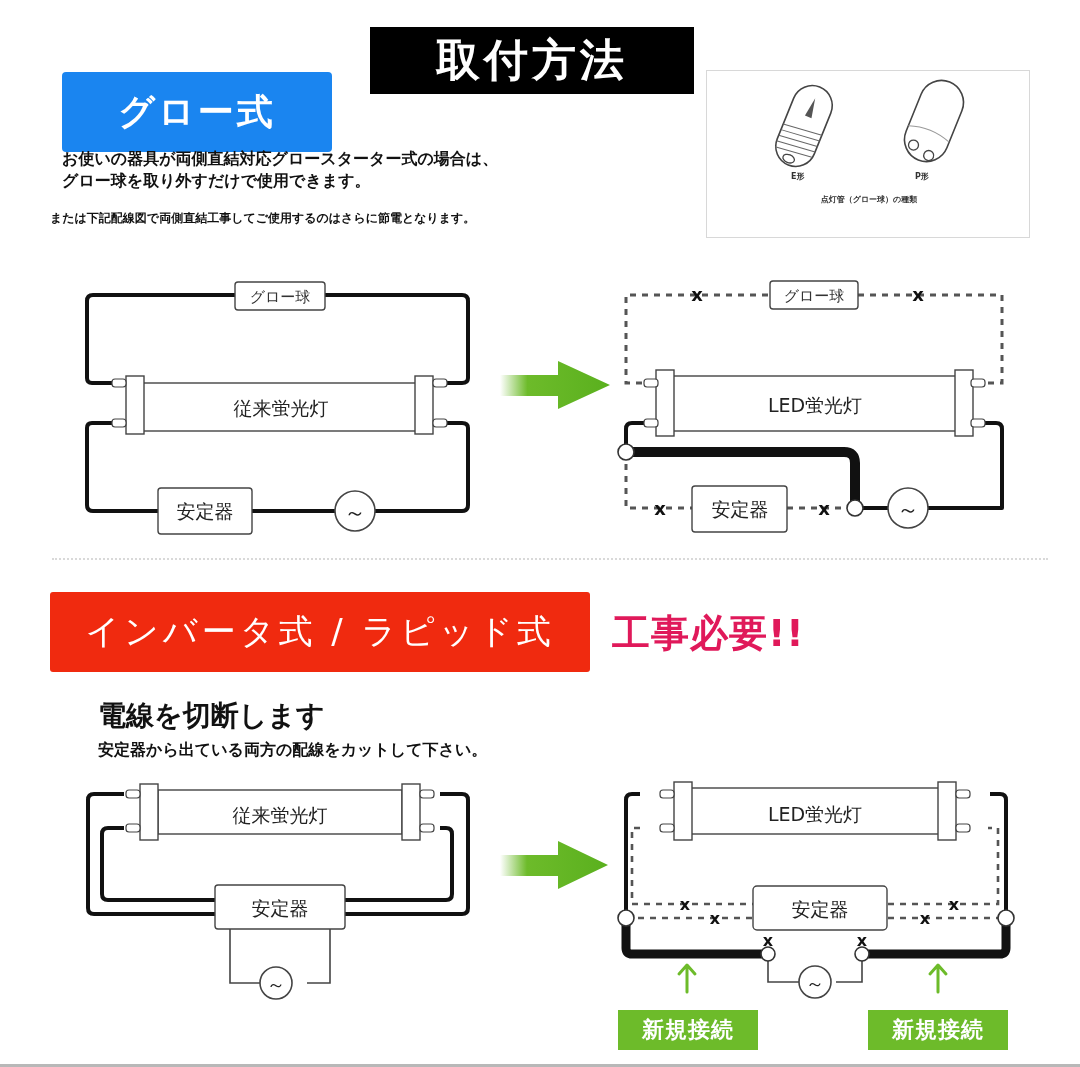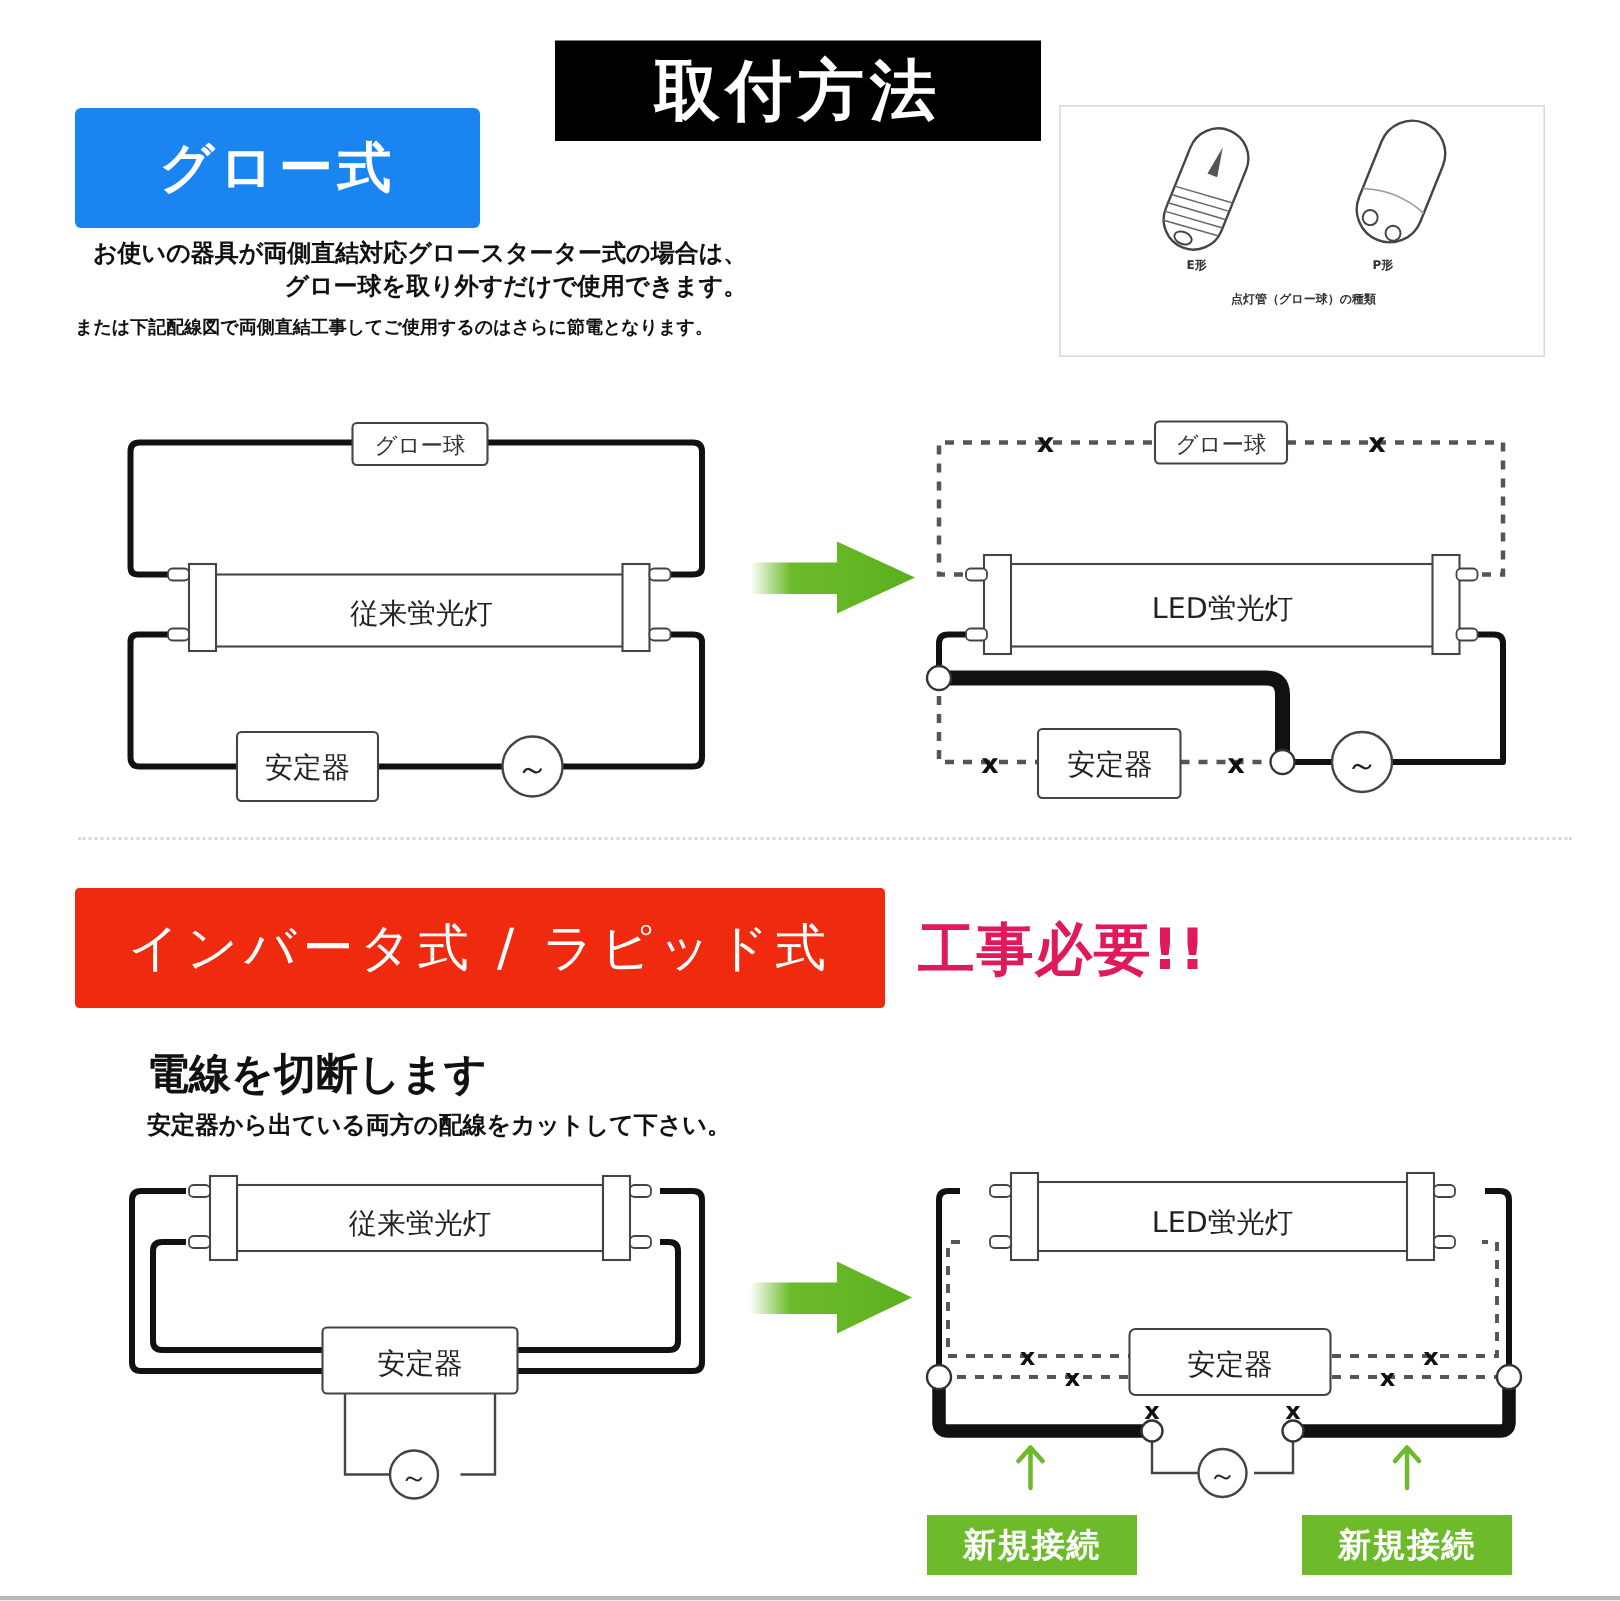--- a/index.html
+++ b/index.html
@@ -7,37 +7,37 @@
   body { position: relative; font-family: "DejaVu Sans", "Liberation Sans", sans-serif; color: #111; }
   .abs { position: absolute; }
 
   .title-box {
     left: 370px; top: 27px; width: 324px; height: 67px;
     background: #000; color: #fff;
     display: flex; align-items: center; justify-content: center;
     font-size: 44px; font-weight: bold; letter-spacing: 4px;
   }
   .label-blue {
-    left: 50px; top: 72px; width: 270px; height: 80px;
+    left: 62px; top: 72px; width: 270px; height: 80px;
     background: #1a85f0; border-radius: 4px; color: #fff;
     display: flex; align-items: center; justify-content: center;
     font-size: 36px; font-weight: bold; letter-spacing: 3px;
   }
   .label-red {
     left: 50px; top: 592px; width: 540px; height: 80px;
     background: #f02a0f; border-radius: 3px; color: #fff;
     display: flex; align-items: center; justify-content: center;
     font-size: 34px; font-weight: normal; letter-spacing: 4px;
   }
   .warn-text {
     left: 612px; top: 608px; color: #e0195a;
     font-size: 38px; font-weight: bold; letter-spacing: 1px;
   }
   .desc { font-weight: bold; color: #111; white-space: nowrap; }
-  .desc-1 { left: 62px; top: 158px; font-size: 16px; line-height: 22px; text-align: right; }
+  .desc-1 { left: 62px; top: 148px; font-size: 16px; line-height: 22px; }
   .desc-2 { left: 50px; top: 210px; font-size: 12px; }
   .cut-heading { left: 98px; top: 697px; font-size: 28px; font-weight: bold; }
   .cut-sub { left: 98px; top: 740px; font-size: 16px; font-weight: bold; }
 
   .bulb-box {
     left: 706px; top: 70px; width: 324px; height: 168px;
     border: 1px solid #d8d8d8; background: #fff;
   }
   .divider {
     left: 52px; top: 558px; width: 996px; height: 0;

